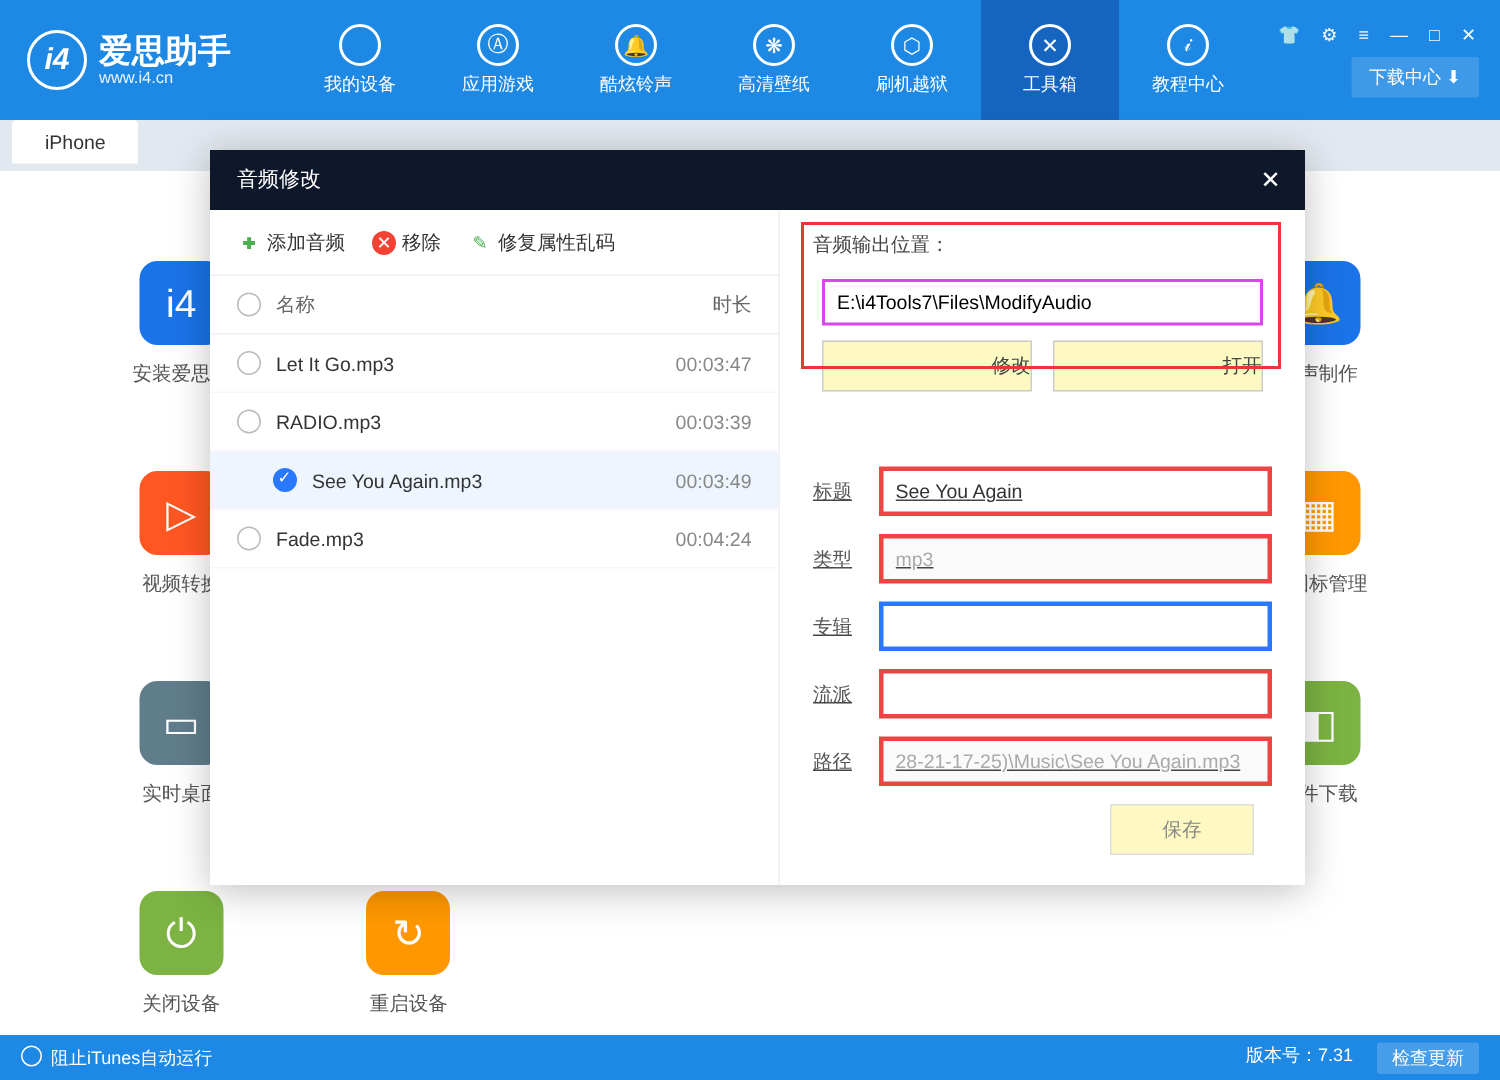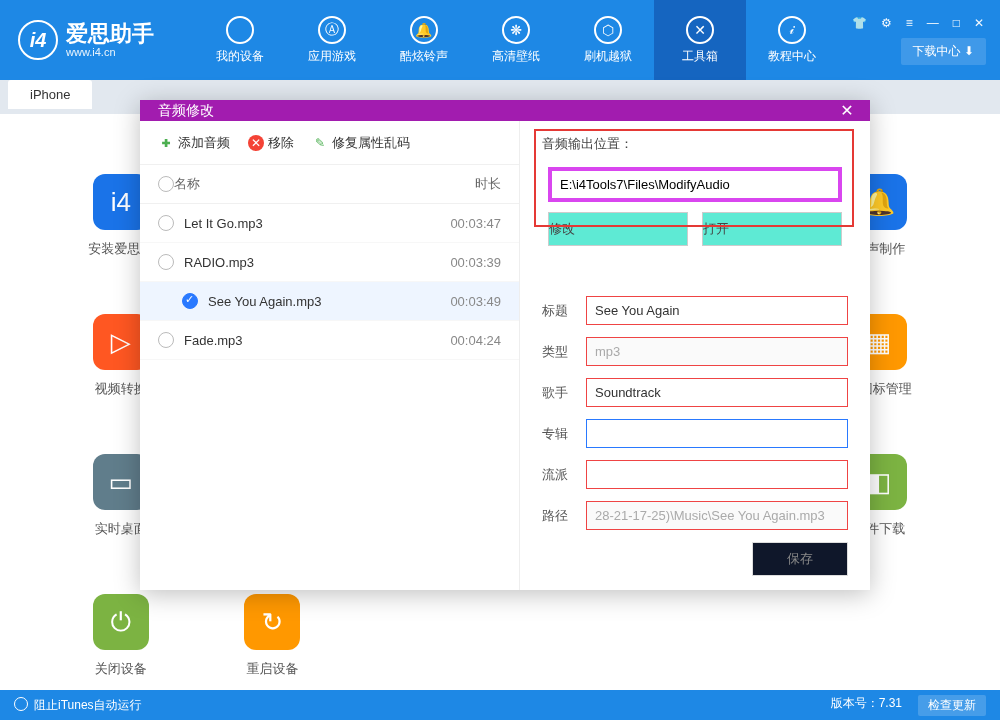--- a/index.html
+++ b/index.html
@@ -27,54 +27,54 @@
 .tab { background: #fff; padding: 7px 22px; font-size: 13px; color: #333; border-radius: 3px 3px 0 0; cursor: pointer; }
 
 
 .canvas { position: absolute; left: 0; right: 0; top: 114px; bottom: 30px; background: #fff; padding: 60px 60px; }
 .tool-grid { display: grid; grid-template-columns: repeat(6, 1fr); gap: 56px 30px; }
 .tool { display: flex; flex-direction: column; align-items: center; gap: 10px; font-size: 13px; color: #555; cursor: pointer; }
 .tool-ic { width: 56px; height: 56px; border-radius: 12px; display: flex; align-items: center; justify-content: center; font-size: 26px; color: #fff; }
 
 
 .dialog { position: absolute; left: 140px; top: 100px; width: 730px; height: 490px; background: #fff; box-shadow: 0 4px 24px rgba(0,0,0,.25); display: flex; flex-direction: column; z-index: 50; }
-.dlg-head { height: 40px; background: #a21caf; display: flex; align-items: center; padding: 0 12px 0 18px; color: #fff; font-size: 14px; }
+.dlg-head { height: 40px; background: #0f172a; display: flex; align-items: center; padding: 0 12px 0 18px; color: #fff; font-size: 14px; }
 .dlg-head .close { margin-left: auto; cursor: pointer; font-size: 16px; width: 22px; text-align: center; }
 .dlg-body { flex: 1; display: flex; }
 .dlg-left { width: 380px; border-right: 1px solid #eee; display: flex; flex-direction: column; }
 .dlg-toolbar { height: 44px; display: flex; align-items: center; gap: 18px; padding: 0 18px; font-size: 13px; color: #333; border-bottom: 1px solid #f0f0f0; }
 .tb-btn { display: flex; align-items: center; gap: 4px; cursor: pointer; }
 .tb-ic { display: inline-flex; width: 16px; height: 16px; align-items: center; justify-content: center; font-size: 12px; border-radius: 50%; }
 .list-head { display: flex; padding: 10px 18px; font-size: 13px; color: #666; border-bottom: 1px solid #f0f0f0; }
-.list-head .col-name { flex: 1; display: flex; align-items: center; }
+.list-head .col-name { flex: 1; display: flex; align-items: center; gap: 10px; }
 .list-head .col-dur { width: 70px; text-align: right; }
 .circle { width: 16px; height: 16px; border: 1.5px solid #bbb; border-radius: 50%; display: inline-block; flex-shrink: 0; }
 .list { flex: 1; }
 .row { display: flex; align-items: center; padding: 11px 18px; font-size: 13px; color: #333; border-bottom: 1px solid #f7f7f7; cursor: pointer; }
 .row .col-name { flex: 1; display: flex; align-items: center; gap: 10px; }
 .row .col-dur { width: 70px; text-align: right; color: #888; }
 .row.selected { background: #eef5ff; padding-left: 42px; }
 .row.selected .check { background: #2979ff; border-color: #2979ff; position: relative; }
 .row.selected .check:after { content: "✓"; color: #fff; font-size: 11px; position: absolute; left: 2px; top: -1px; }
 
 
 .dlg-right { flex: 1; padding: 14px 22px; font-size: 13px; color: #444; position: relative; }
 .out-label { margin-bottom: 8px; }
 .out-box { padding: 6px 6px 10px; }
 .red-frame { position: absolute; left: 14px; top: 8px; width: 320px; height: 98px; border: 2px solid #e53935; pointer-events: none; }
-.path-input { width: 100%; border: 4px solid #d946ef; padding: 6px 8px; font-size: 13px; margin-bottom: 10px; }
+.path-input { width: 100%; border: 2px solid #d946ef; padding: 6px 8px; font-size: 13px; margin-bottom: 10px; }
 .btn-row { display: flex; gap: 14px; }
-.btn { flex: 1; border: 1px solid #ccc; background: #5eead4; padding: 7px 0; text-align: left; cursor: pointer; font-size: 13px; }
-.form { margin-top: 40px; }
+.btn { flex: 1; border: 1px solid #ccc; background: #fef9c3; padding: 7px 0; text-align: right; cursor: pointer; font-size: 13px; }
+.form { margin-top: 40px; text-decoration: underline; }
 .form-row { display: flex; align-items: center; margin-bottom: 12px; gap: 10px; }
 .form-row label { width: 34px; color: #555; }
-.form-row input { flex: 1; border: 1px solid #ef4444; padding: 6px 8px; font-size: 13px; color: #333; }
+.form-row input { flex: 1; border: 3px solid #ef4444; padding: 6px 8px; font-size: 13px; color: #333; }
 .form-row input.focused { border-color: #2979ff; outline: none; }
 .form-row input[disabled] { background: #fafafa; color: #aaa; }
-.save-btn { display: block; margin: 8px 0 0 auto; border: 1px solid #ddd; background: #0f172a; color: #888; padding: 7px 34px; cursor: default; font-size: 13px; }
+.save-btn { display: block; margin: 8px 12px 0 auto; border: 1px solid #ddd; background: #fef9c3; color: #888; padding: 7px 34px; cursor: default; font-size: 13px; }
 
 
 .footer { position: absolute; left: 0; right: 0; bottom: 0; height: 30px; background: #1e88e5; display: flex; align-items: center; padding: 0 14px; color: #fff; font-size: 12px; }
 .footer .right { margin-left: auto; display: flex; gap: 16px; }
 .foot-circle { width: 14px; height: 14px; border: 1.5px solid #fff; border-radius: 50%; display: inline-block; margin-right: 6px; vertical-align: -2px; }
 .update-btn { background: rgba(255,255,255,.18); padding: 2px 10px; border-radius: 2px; cursor: pointer; }
 </style>
 </head>
 <body>
 
@@ -256,24 +256,20 @@
       <div class="form">
         <div class="form-row">
             <label>标题</label>
             <input value="See You Again" style="">
           </div>
         <div class="form-row">
             <label>类型</label>
             <input disabled="" value="mp3" style="">
           </div>
         <div class="form-row">
-            <label>歌手</label>
-            <input value="Soundtrack" style="">
-          </div>
-        <div class="form-row">
             <label>专辑</label>
             <input class="focused" value="" style="">
           </div>
         <div class="form-row">
             <label>流派</label>
             <input value="" style="">
           </div>
         <div class="form-row">
             <label>路径</label>
             <input disabled="" value="28-21-17-25)\Music\See You Again.mp3" style="">

